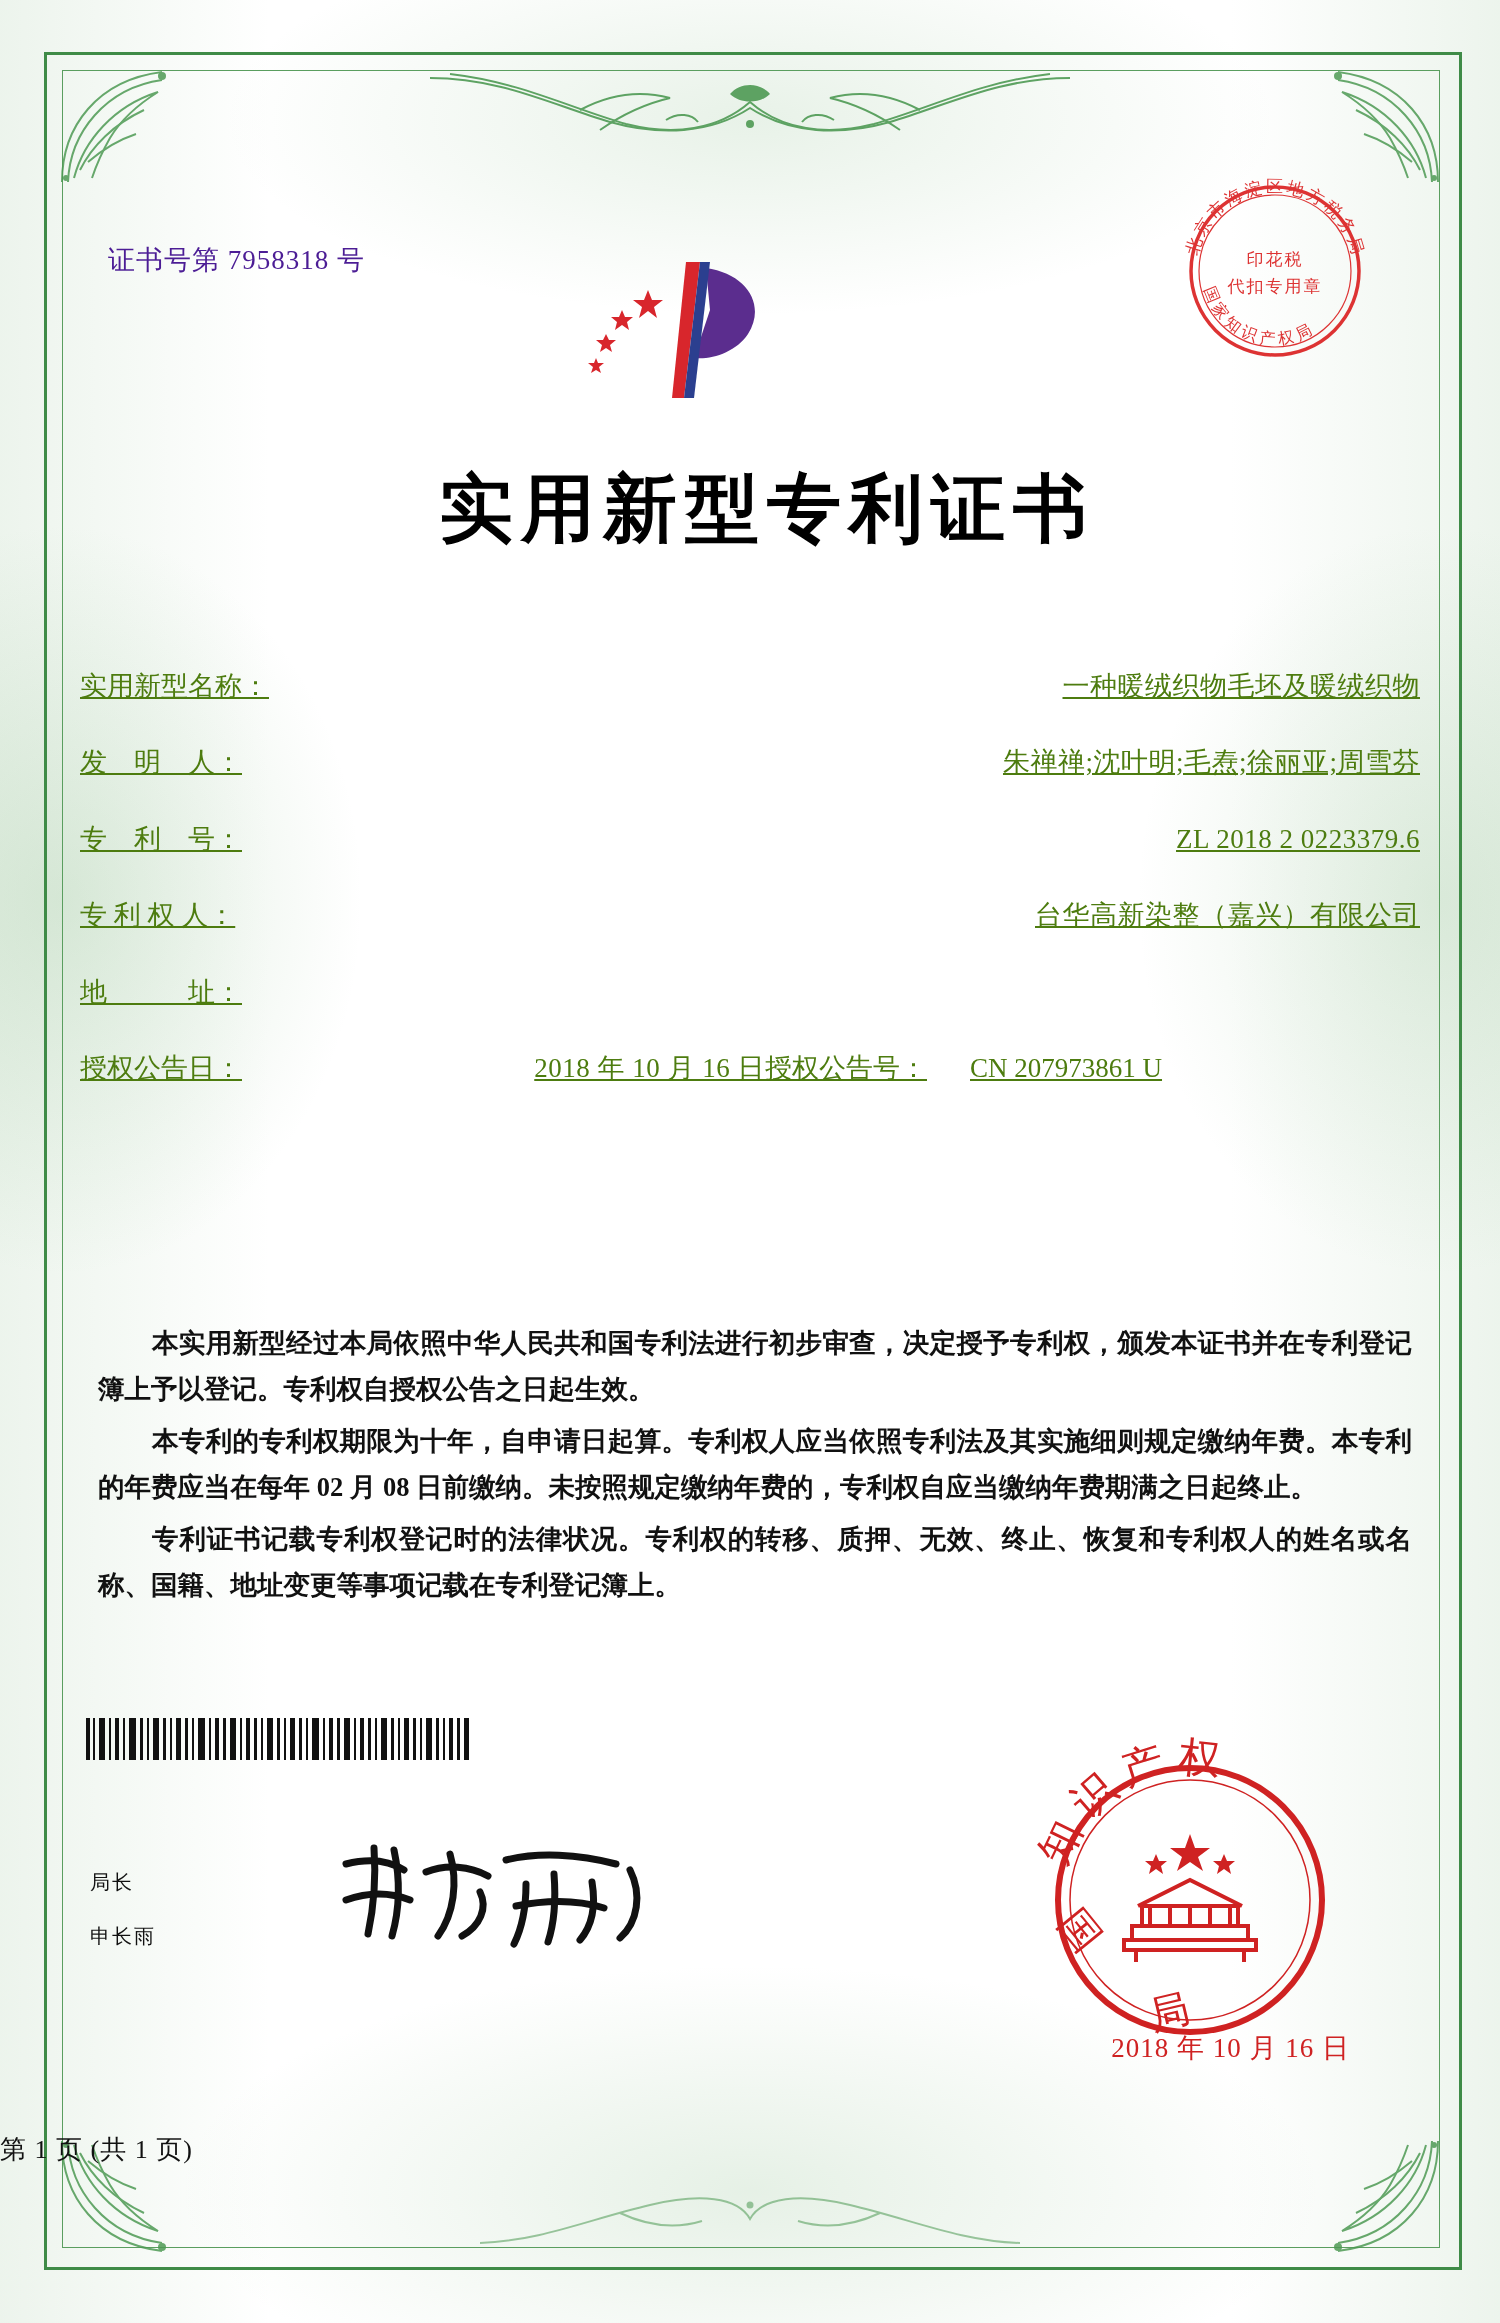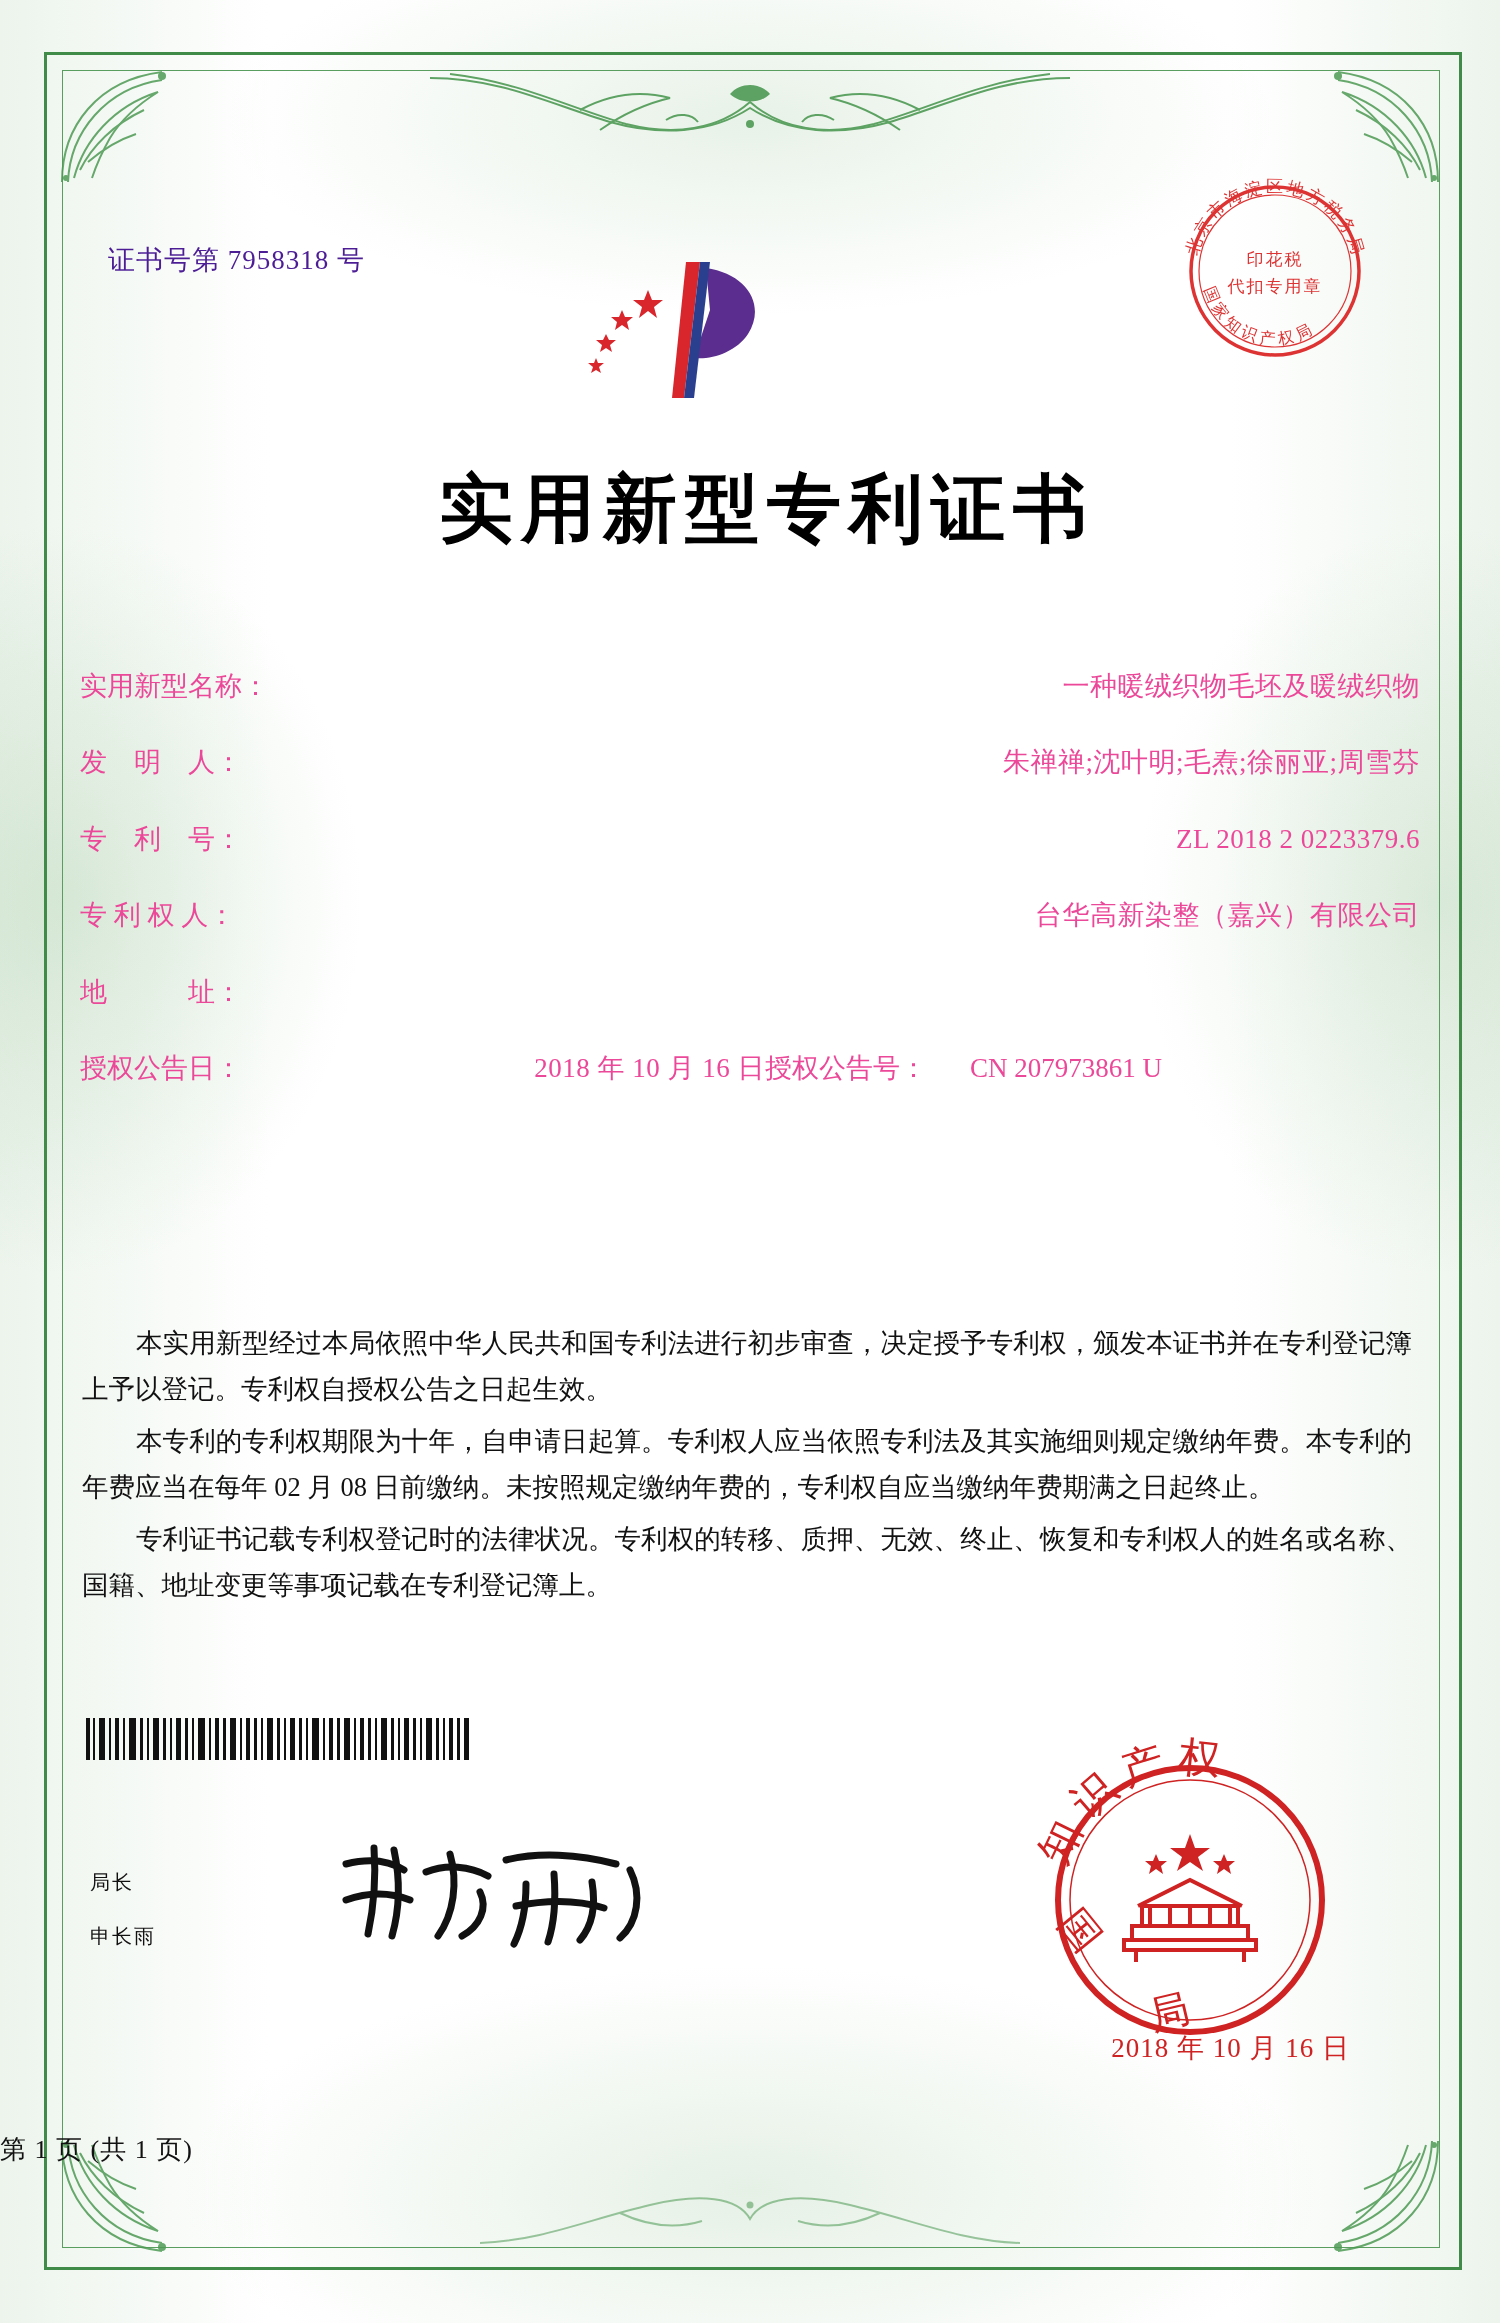--- a/index.html
+++ b/index.html
@@ -121,22 +121,23 @@
     position: absolute;
     left: 80px;
     top: 670px;
     width: 1340px;
   }
   .field-row {
     display: flex;
     align-items: baseline;
     margin-bottom: 44px;
     font-size: 27px;
-    color: #ec4899;
+    color: #4d7c0f;
     line-height: 1.2;
+    text-decoration: underline;
   }
   .field-label {
     width: 215px;
     flex: 0 0 215px;
     letter-spacing: 0px;
     white-space: nowrap;
   }
   .field-value {
     flex: 1 1 auto;
     letter-spacing: 0.5px;
@@ -160,22 +161,23 @@
     position: absolute;
     left: 82px;
     top: 1320px;
     width: 1330px;
     font-size: 26.5px;
     line-height: 46px;
     color: #111;
     text-align: justify;
   }
   .paragraphs p {
-    margin: 0 0 6px 0;
+    margin: 0 0 6px 16px;
     text-indent: 54px;
+    font-weight: bold;
   }
 
   .barcode {
     position: absolute;
     left: 86px;
     top: 1718px;
     width: 390px;
     height: 42px;
   }
 

